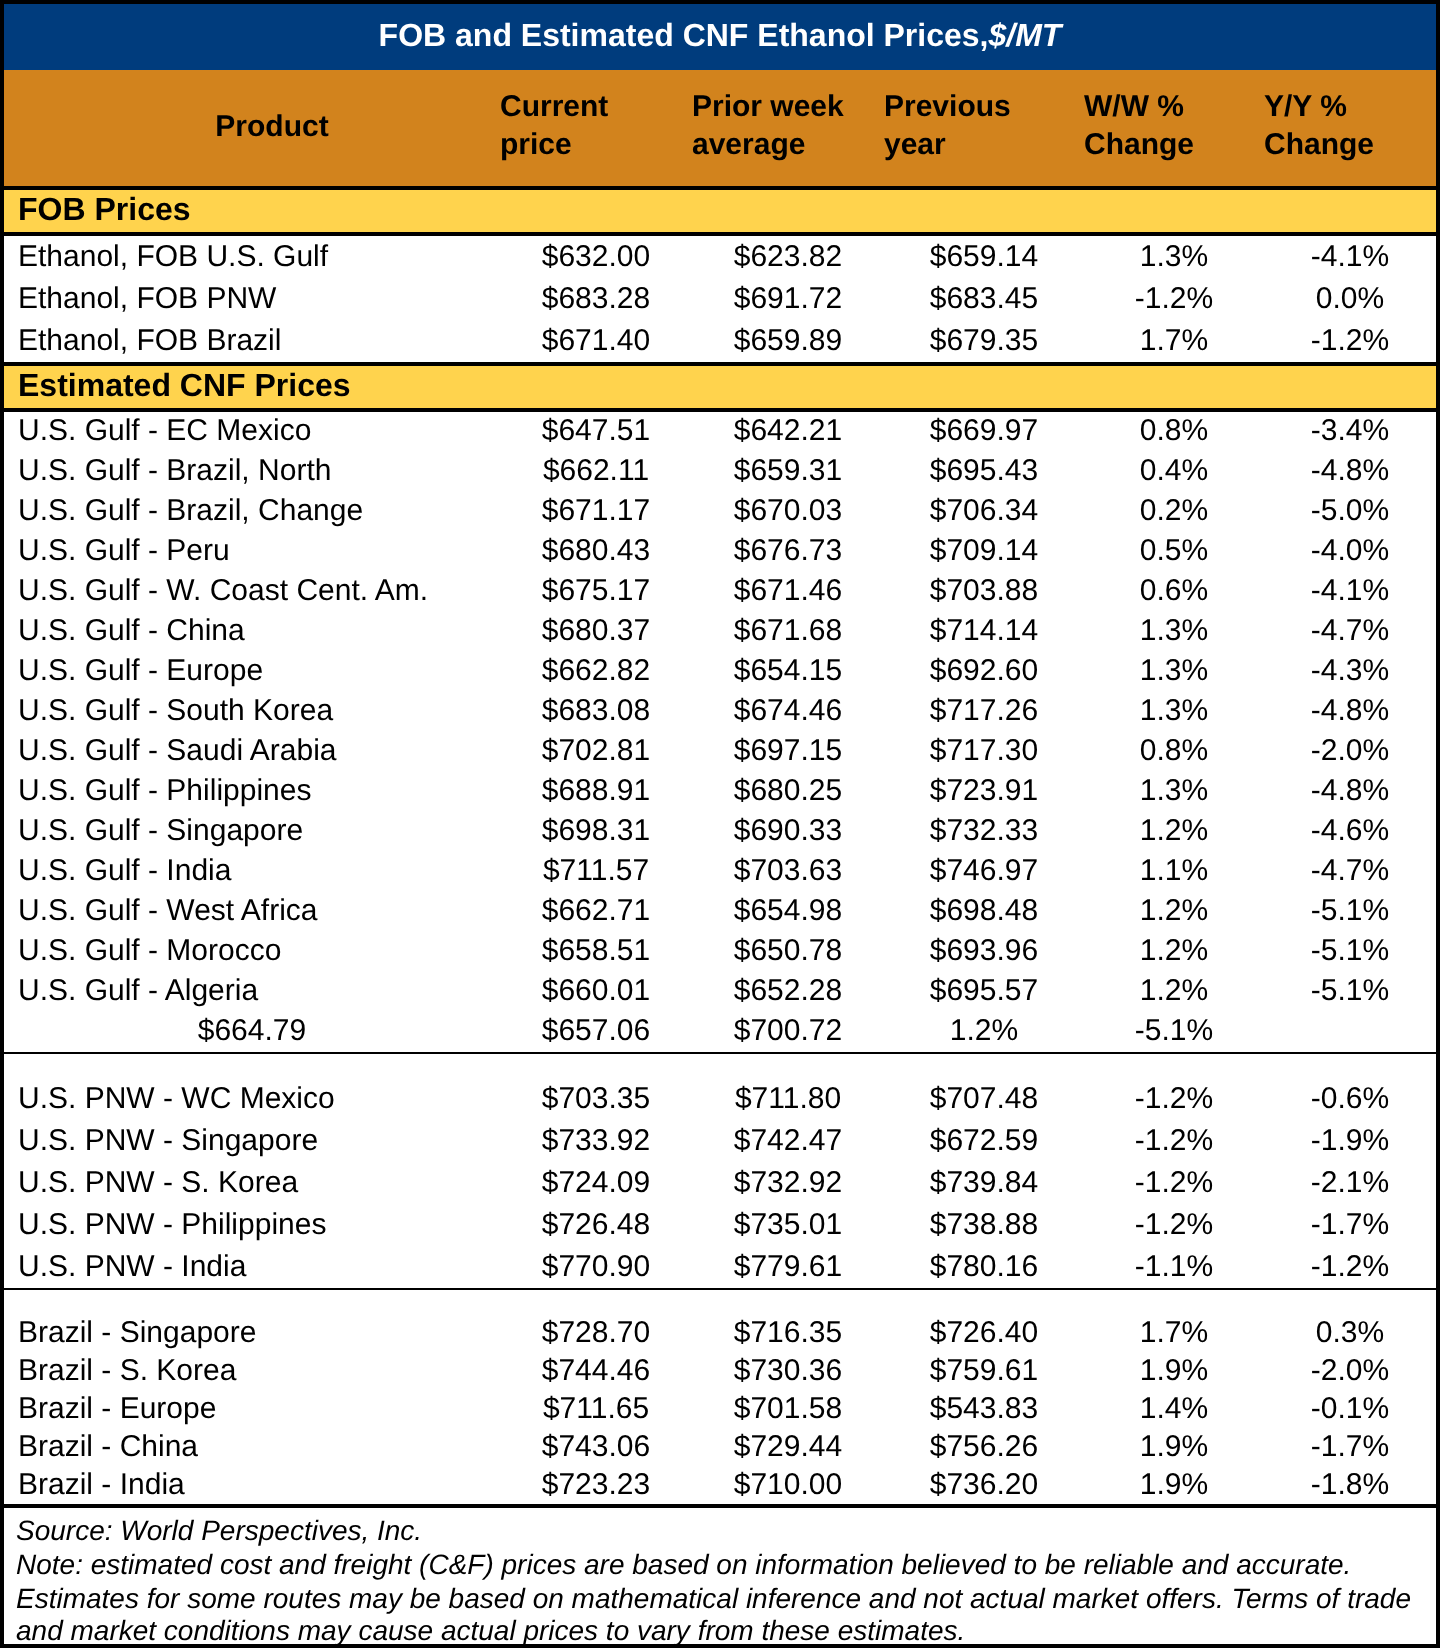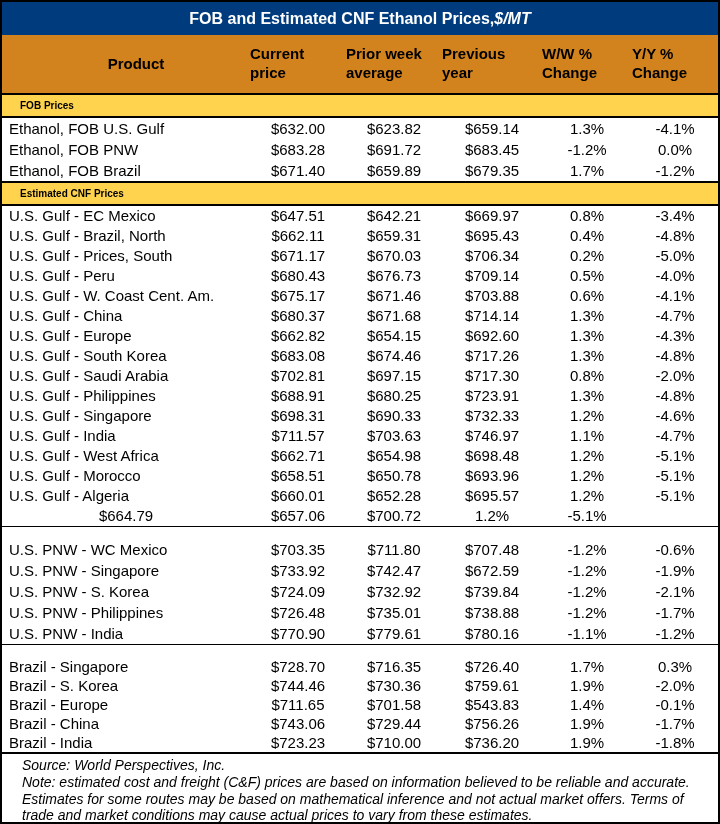--- a/index.html
+++ b/index.html
@@ -20,36 +20,36 @@
     border-bottom:2px solid #000; box-sizing:border-box;
     display:grid; grid-template-columns:248px 96px 96px 100px 90px 86px;
     align-items:center; font-weight:bold; font-size:15px;
   }
   .ch { text-align:left; white-space:pre-line; line-height:1.25; }
   .ch.product { text-align:center; padding-left:20px; }
   .table-body { flex:0 0 auto; }
   .section-header {
     height:21px; line-height:21px; background:var(--yellow,#FFD34D);
     border-top:2px solid #000; border-bottom:2px solid #000;
-    font-weight:bold; font-size:10px; padding-left:18px; box-sizing:content-box;
+    font-weight:bold; font-size:16px; padding-left:7px; box-sizing:content-box;
   }
   .table-body .section-header:first-child { border-top:none; }
   .row {
     display:grid; grid-template-columns:248px 96px 96px 100px 90px 86px;
     height:21px; line-height:21px; font-size:15px;
   }
   .us-gulf .row { height:20px; line-height:20px; }
   .brazil .row { height:19px; line-height:19px; }
   .cell { text-align:center; white-space:nowrap; overflow:hidden; }
   .cell.product { text-align:left; padding-left:7px; }
   .group-divider { height:12px; border-top:1px solid #000; background:#fff; }
   .footer {
     flex:1 1 auto; border-top:2px solid #000;
     font-style:italic; font-size:14px; line-height:1.2;
-    padding:3px 8px 0 20px;
+    padding:3px 8px 0 6px;
   }
   .footer p { margin:0; }
 </style>
 </head>
 <body>
 
 <div class="table-wrap">
   <div class="title-bar">
     <span>FOB and Estimated CNF Ethanol Prices, </span>
       <span class="title-unit">$/MT</span>
@@ -109,21 +109,21 @@
         </div>
         <div class="row">
           <div class="cell product">U.S. Gulf - Brazil, North</div>
           <div class="cell num">$662.11</div>
           <div class="cell num">$659.31</div>
           <div class="cell num">$695.43</div>
           <div class="cell num">0.4%</div>
           <div class="cell num">-4.8%</div>
         </div>
         <div class="row">
-          <div class="cell product">U.S. Gulf - Prices, South</div>
+          <div class="cell product">U.S. Gulf - Brazil, Change</div>
           <div class="cell num">$671.17</div>
           <div class="cell num">$670.03</div>
           <div class="cell num">$706.34</div>
           <div class="cell num">0.2%</div>
           <div class="cell num">-5.0%</div>
         </div>
         <div class="row">
           <div class="cell product">U.S. Gulf - Peru</div>
           <div class="cell num">$680.43</div>
           <div class="cell num">$676.73</div>

